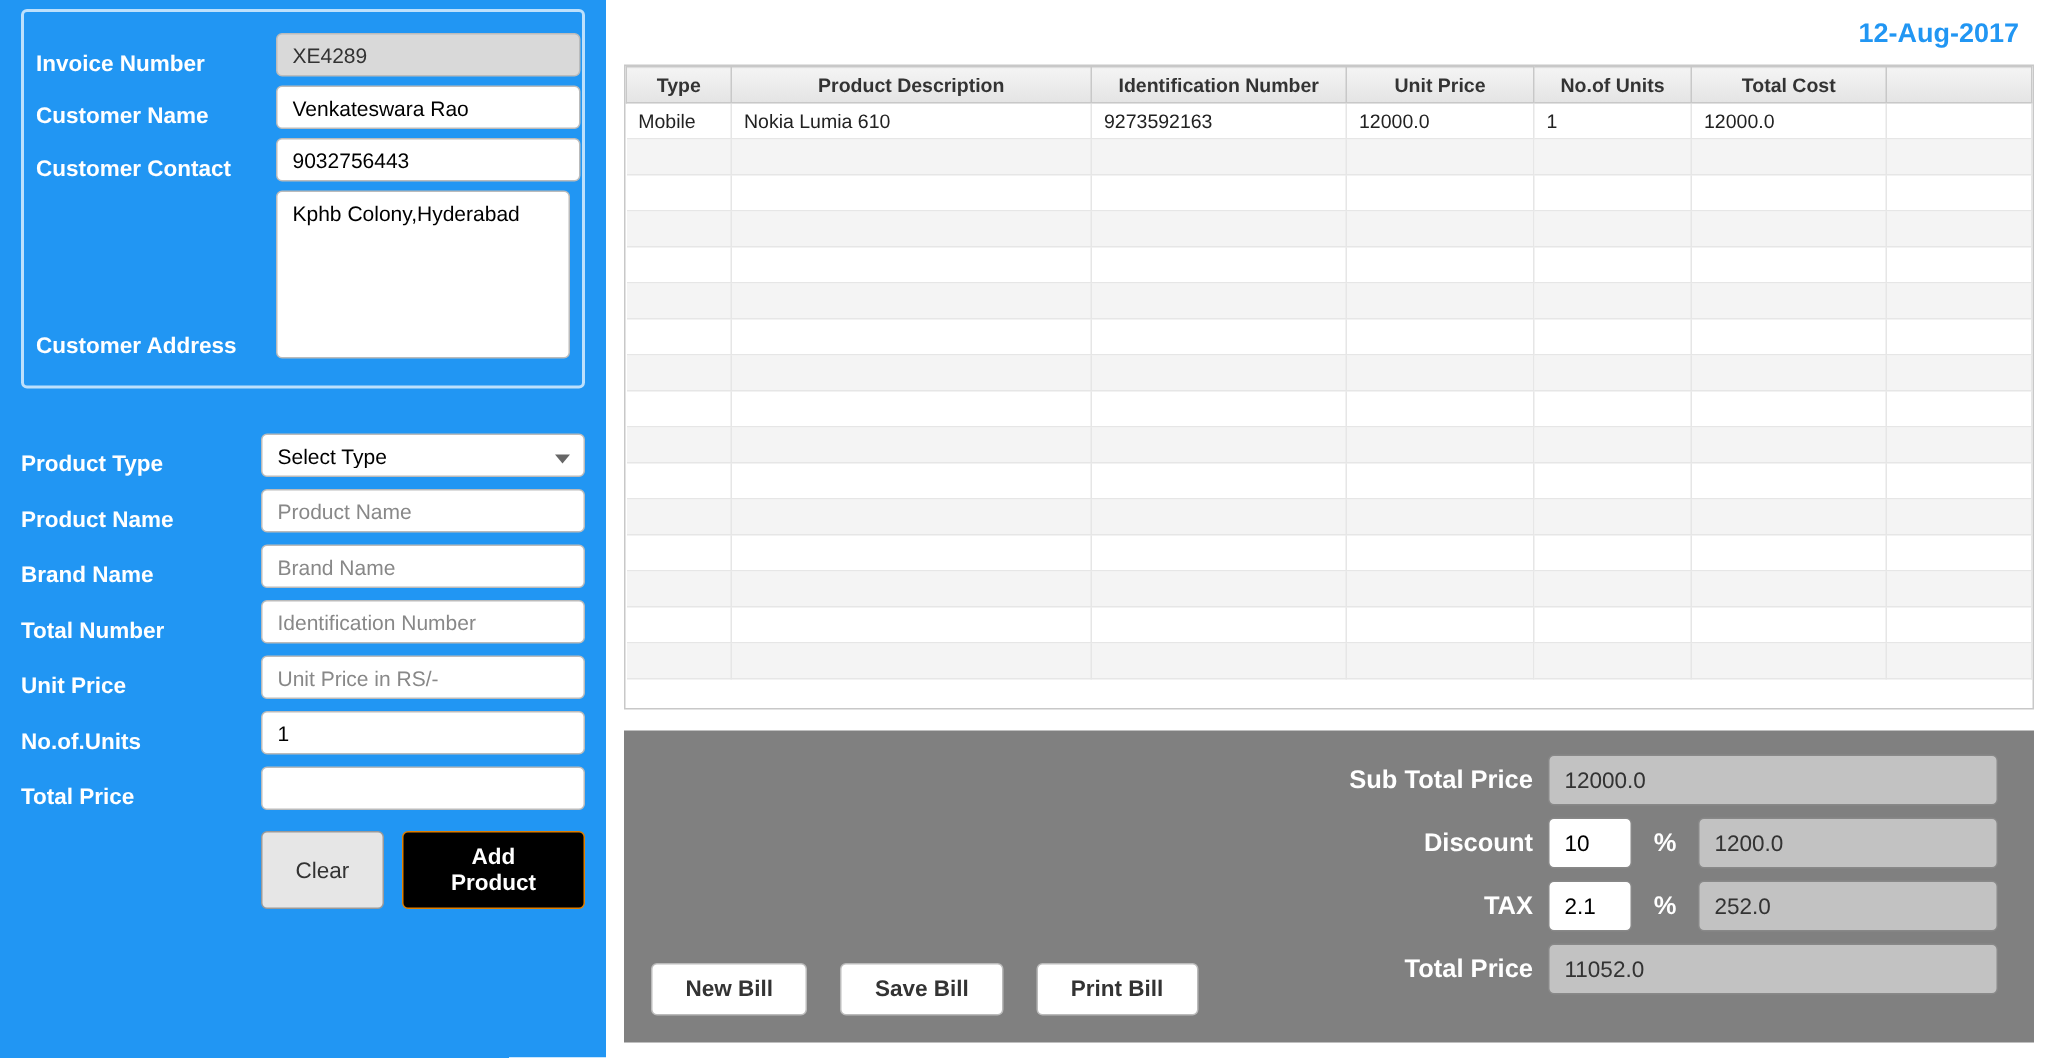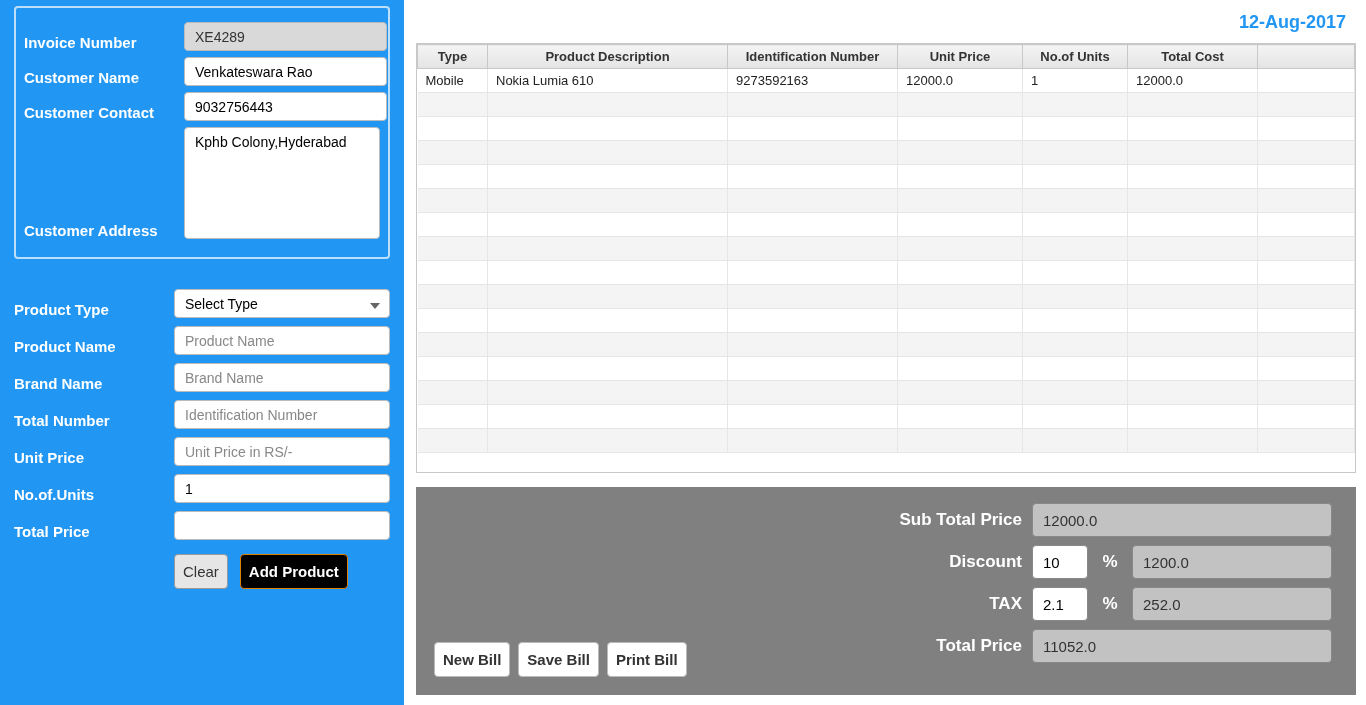--- a/index.html
+++ b/index.html
@@ -77,21 +77,21 @@
   .product-section .form-row { margin: 8px 0; }
   .btn-row {
     display: flex;
     gap: 12px;
     margin-left: 160px;
     margin-top: 14px;
   }
   .btn {
     border: 1px solid #999;
     border-radius: 4px;
-    padding: 8px 8px;
+    padding: 8px 22px;
     font-size: 15px;
     font-family: inherit;
     cursor: pointer;
     background: #e6e6e6;
     color: #333;
   }
   .btn.primary {
     background: #000000;
     color: #fff;
     border-color: #e07e00;
@@ -156,21 +156,21 @@
     margin-top: 14px;
     background: #808080;
     flex: 1;
     display: flex;
     align-items: flex-end;
     padding: 16px 24px 18px 18px;
     position: relative;
   }
   .footer-btns {
     display: flex;
-    gap: 8px;
+    gap: 22px;
   }
   .totals {
     position: absolute;
     right: 24px;
     top: 16px;
     display: grid;
     grid-template-columns: auto 56px 24px 200px;
     row-gap: 8px;
     column-gap: 10px;
     align-items: center;

